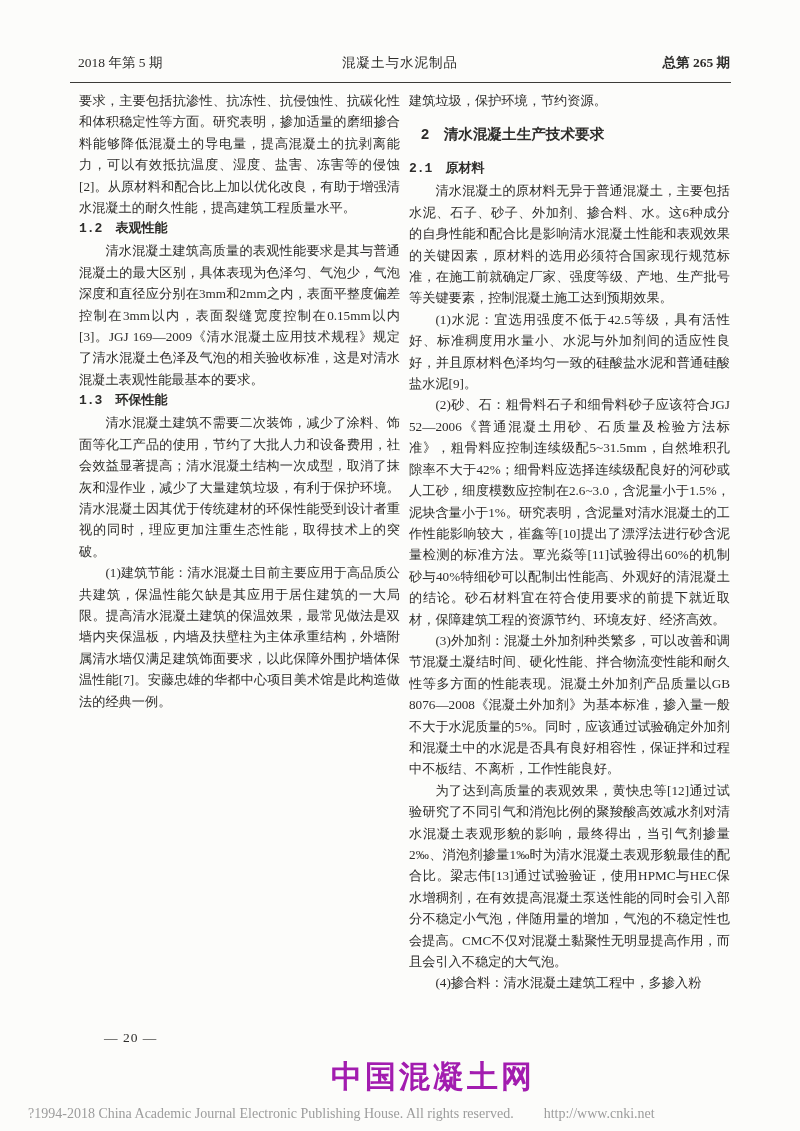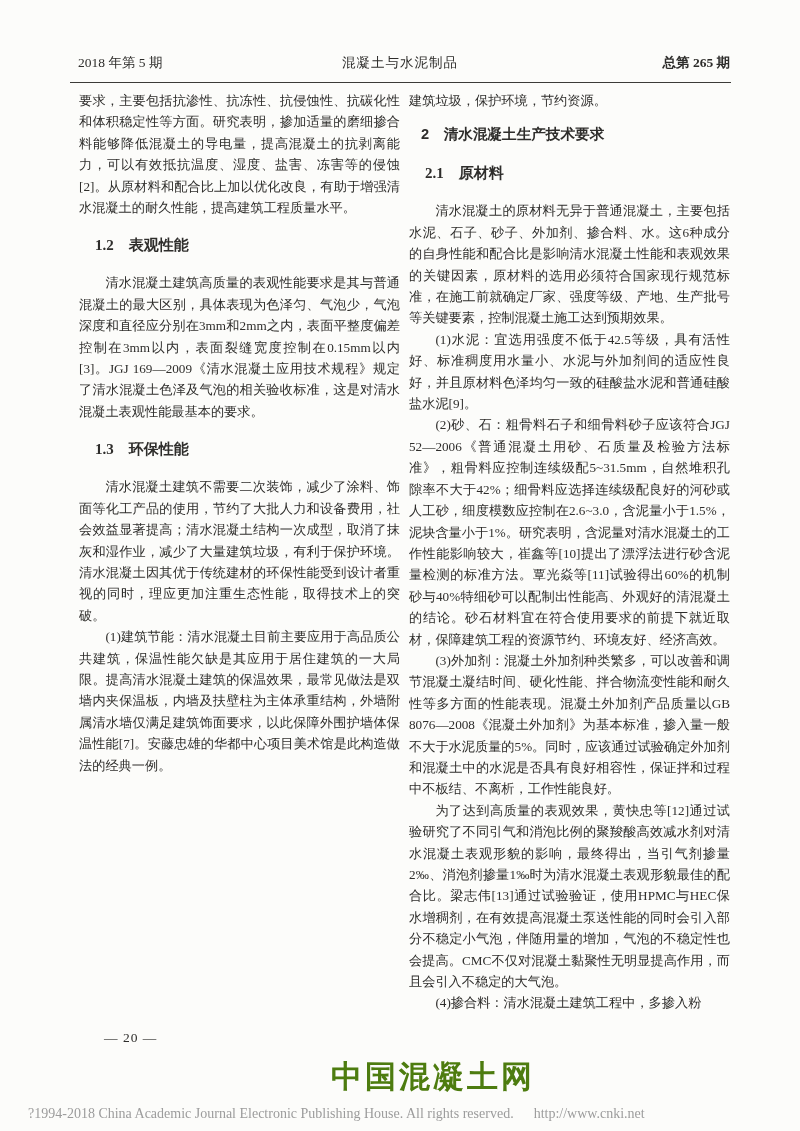--- a/index.html
+++ b/index.html
@@ -29,46 +29,46 @@
     position:absolute;top:90px;width:321px;height:948px;
     overflow:hidden;
     font-size:13.2px;line-height:21.4px;
     text-align:justify;
   }
   .col-left{left:79px;}
   .col-right{left:409px;}
   .col p{margin:0;text-indent:2em;}
   .col p.no-indent{text-indent:0;}
   .subheading{
-    margin:16px;
-    font-family:Liberation Serif, serif;
-    font-weight:bold;font-size:15px;line-height:22px;
+    margin:0;
+    font-family:Liberation Mono, monospace;
+    font-weight:bold;font-size:13px;line-height:22px;
   }
   .section-heading{
     margin:12px;
     font-family:"Liberation Sans","DejaVu Sans",sans-serif;
     font-weight:bold;font-size:14.6px;line-height:23px;
   }
   .page-number{
     position:absolute;left:84px;top:1030px;
     font-size:13.5px;letter-spacing:1px;margin-left:20px;
   }
   
   .watermark{
     position:absolute;left:331px;top:1056px;
     font-family:"Liberation Sans","DejaVu Sans",sans-serif;
     font-size:31px;font-weight:bold;
-    color:#4d7c0f;letter-spacing:3px;
+    color:#a21caf;letter-spacing:3px;
     z-index:3;
   }
   
   .page-footer{
     position:absolute;left:28px;top:1106px;width:744px;
     font-size:14px;color:#9c9c9c;
-    display:flex;gap:20px;align-items:baseline;
+    display:flex;gap:30px;align-items:baseline;
     z-index:2;
   }
   .page-footer .url{white-space:nowrap;}
 </style>
 </head>
 <body>
 
 <div class="page">
 
   <div class="page-header">

